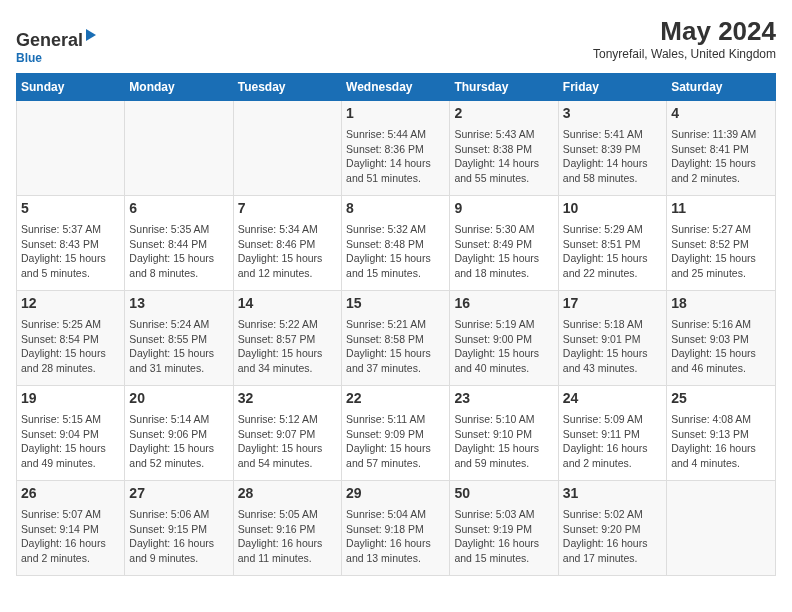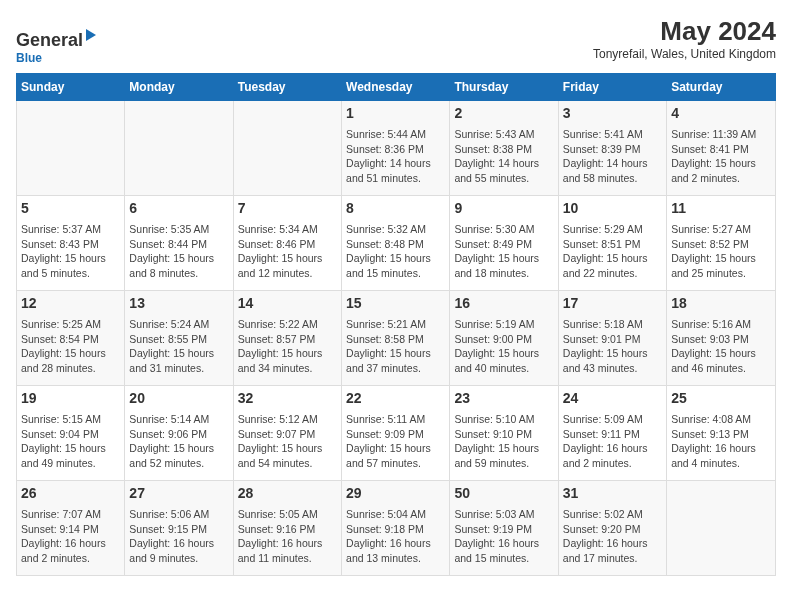--- a/index.html
+++ b/index.html
@@ -223,21 +223,21 @@
           <div class="day-info"><span>Sunrise: 5:09 AM</span><br><span>Sunset: 9:11 PM</span><br><span>Daylight: 16 hours</span><br><span>and 2 minutes.</span></div>
         </td>
         <td>
           <span class="day-num">25</span>
           <div class="day-info"><span>Sunrise: 4:08 AM</span><br><span>Sunset: 9:13 PM</span><br><span>Daylight: 16 hours</span><br><span>and 4 minutes.</span></div>
         </td>
       </tr>
       <tr class="week-row">
         <td>
           <span class="day-num">26</span>
-          <div class="day-info"><span>Sunrise: 7:07 AM</span><br><span>Sunset: 9:14 PM</span><br><span>Daylight: 16 hours</span><br><span>and 2 minutes.</span></div>
+          <div class="day-info"><span>Sunrise: 5:07 AM</span><br><span>Sunset: 9:14 PM</span><br><span>Daylight: 16 hours</span><br><span>and 2 minutes.</span></div>
         </td>
         <td>
           <span class="day-num">27</span>
           <div class="day-info"><span>Sunrise: 5:06 AM</span><br><span>Sunset: 9:15 PM</span><br><span>Daylight: 16 hours</span><br><span>and 9 minutes.</span></div>
         </td>
         <td>
           <span class="day-num">28</span>
           <div class="day-info"><span>Sunrise: 5:05 AM</span><br><span>Sunset: 9:16 PM</span><br><span>Daylight: 16 hours</span><br><span>and 11 minutes.</span></div>
         </td>
         <td>

